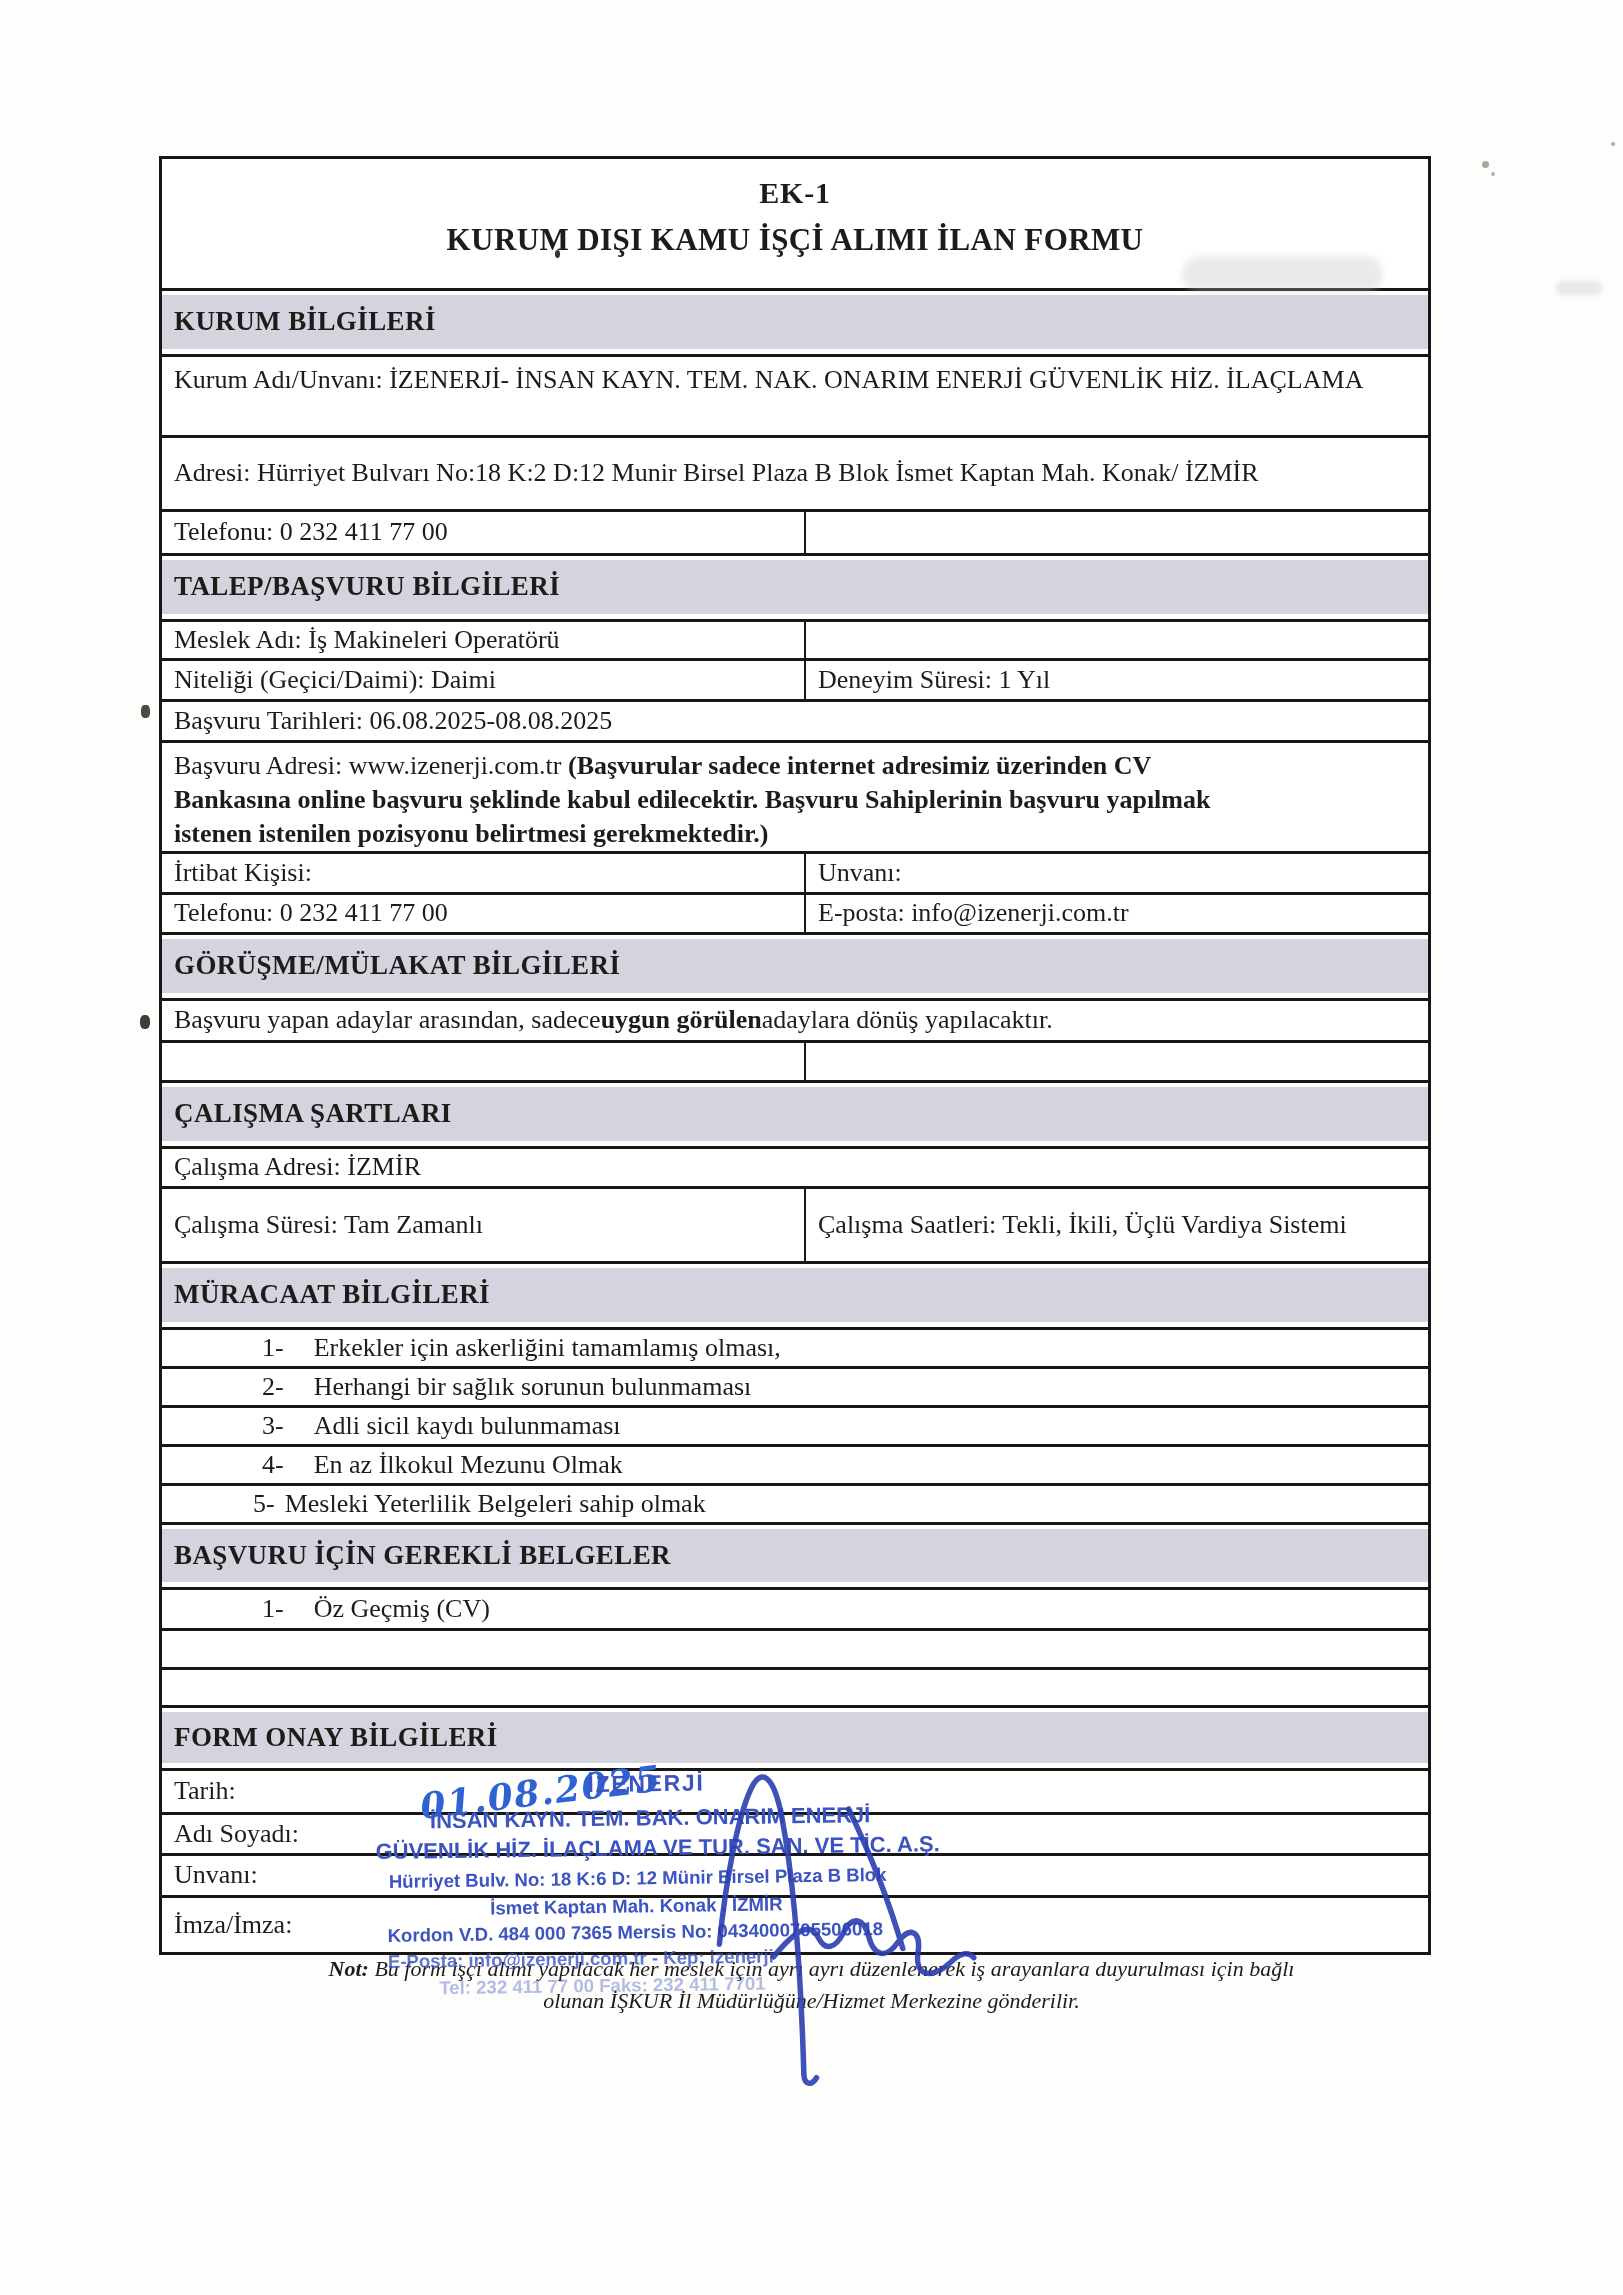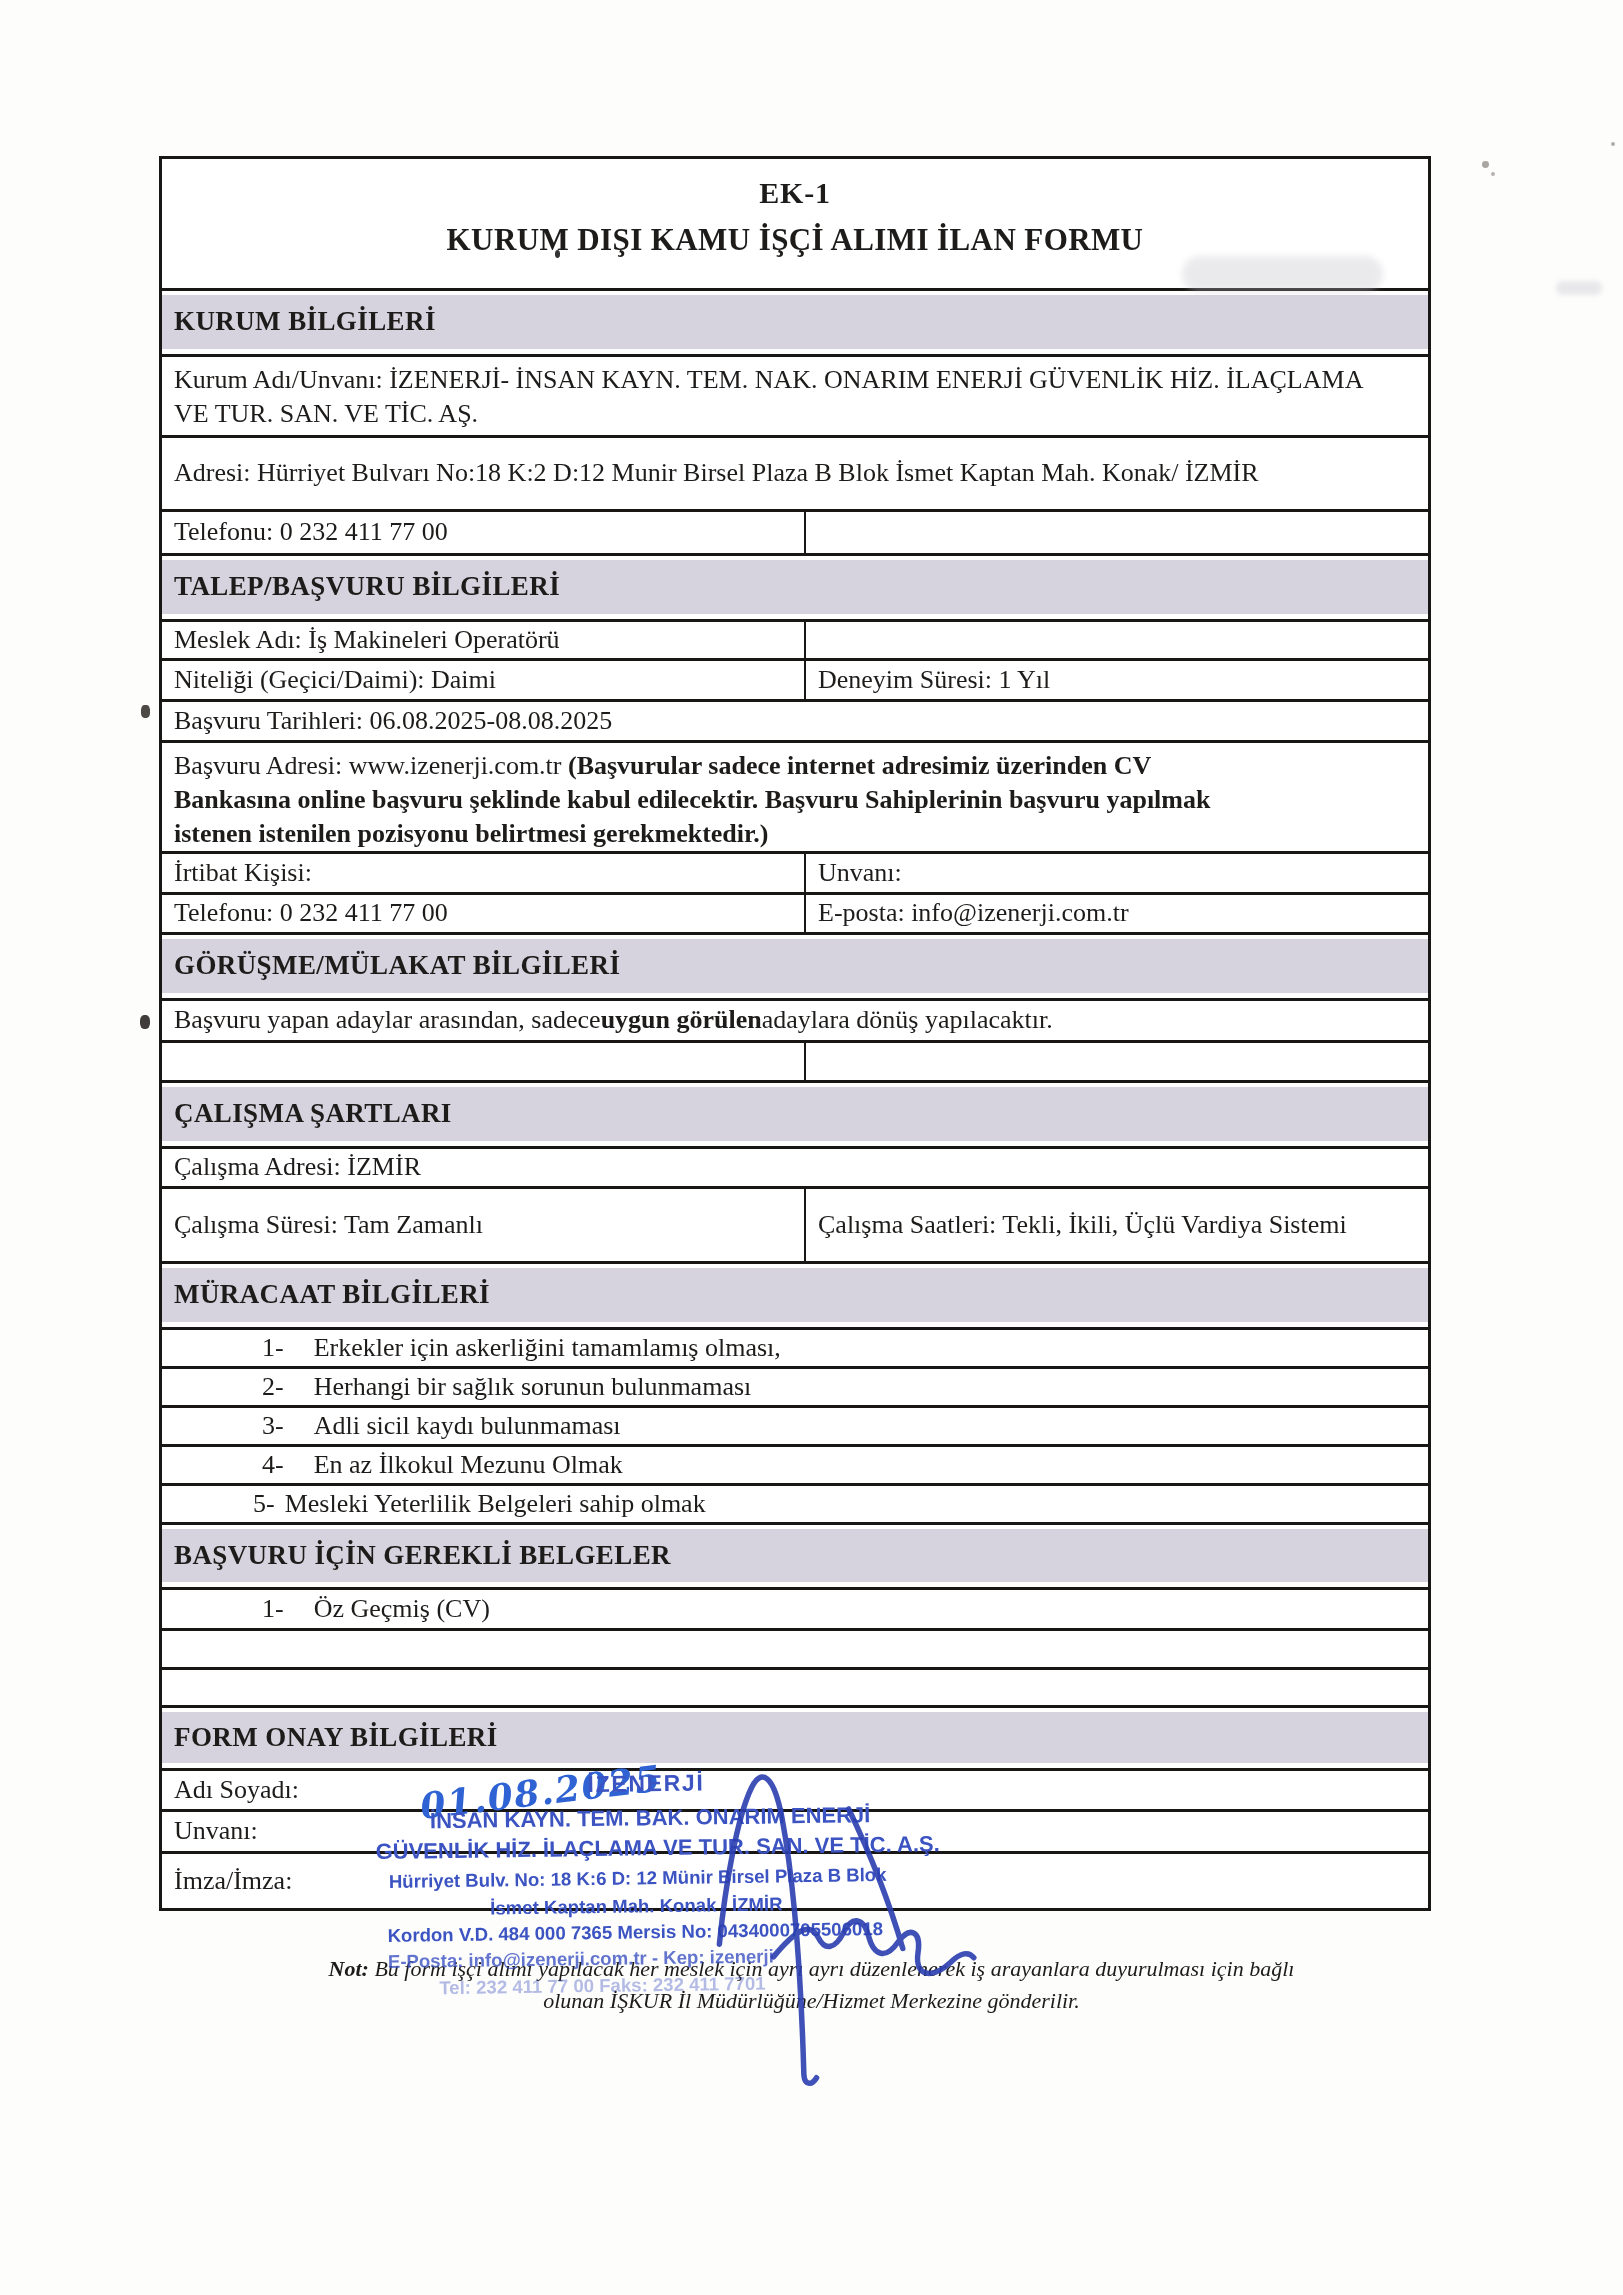--- a/index.html
+++ b/index.html
@@ -72,21 +72,20 @@
     </div>
 
     <div class="row band" style="height:63px">
       <div class="bandfill"></div>
       <div class="cell">KURUM BİLGİLERİ</div>
     </div>
 
     <div class="row" style="height:78px">
       <div class="cell wrapcell">
         <span class="ln">Kurum Adı/Unvanı: İZENERJİ- İNSAN KAYN. TEM. NAK. ONARIM ENERJİ GÜVENLİK HİZ. İLAÇLAMA</span>
-        <span class="ln">VE TUR. SAN. VE TİC. AŞ.</span>
       </div>
     </div>
 
     <div class="row" style="height:71px">
       <div class="cell">Adresi: Hürriyet Bulvarı No:18 K:2 D:12 Munir Birsel Plaza B Blok İsmet Kaptan Mah. Konak/ İZMİR</div>
     </div>
 
     <div class="row split" style="height:41px">
       <div class="cell left">Telefonu: 0 232 411 77 00</div>
     </div>
@@ -212,20 +211,23 @@
     </div>
     <div class="row" style="height:35px">
       <div class="cell"></div>
     </div>
 
     <div class="row band" style="height:60px">
       <div class="bandfill"></div>
       <div class="cell">FORM ONAY BİLGİLERİ</div>
     </div>
 
+    <div class="row" style="height:41px">
+      <div class="cell">Tarih:</div>
+    </div>
     <div class="row" style="height:38px">
       <div class="cell">Adı Soyadı:</div>
     </div>
     <div class="row" style="height:39px">
       <div class="cell">Unvanı:</div>
     </div>
     <div class="row" style="height:54px">
       <div class="cell">İmza/İmza:</div>
     </div>
 

